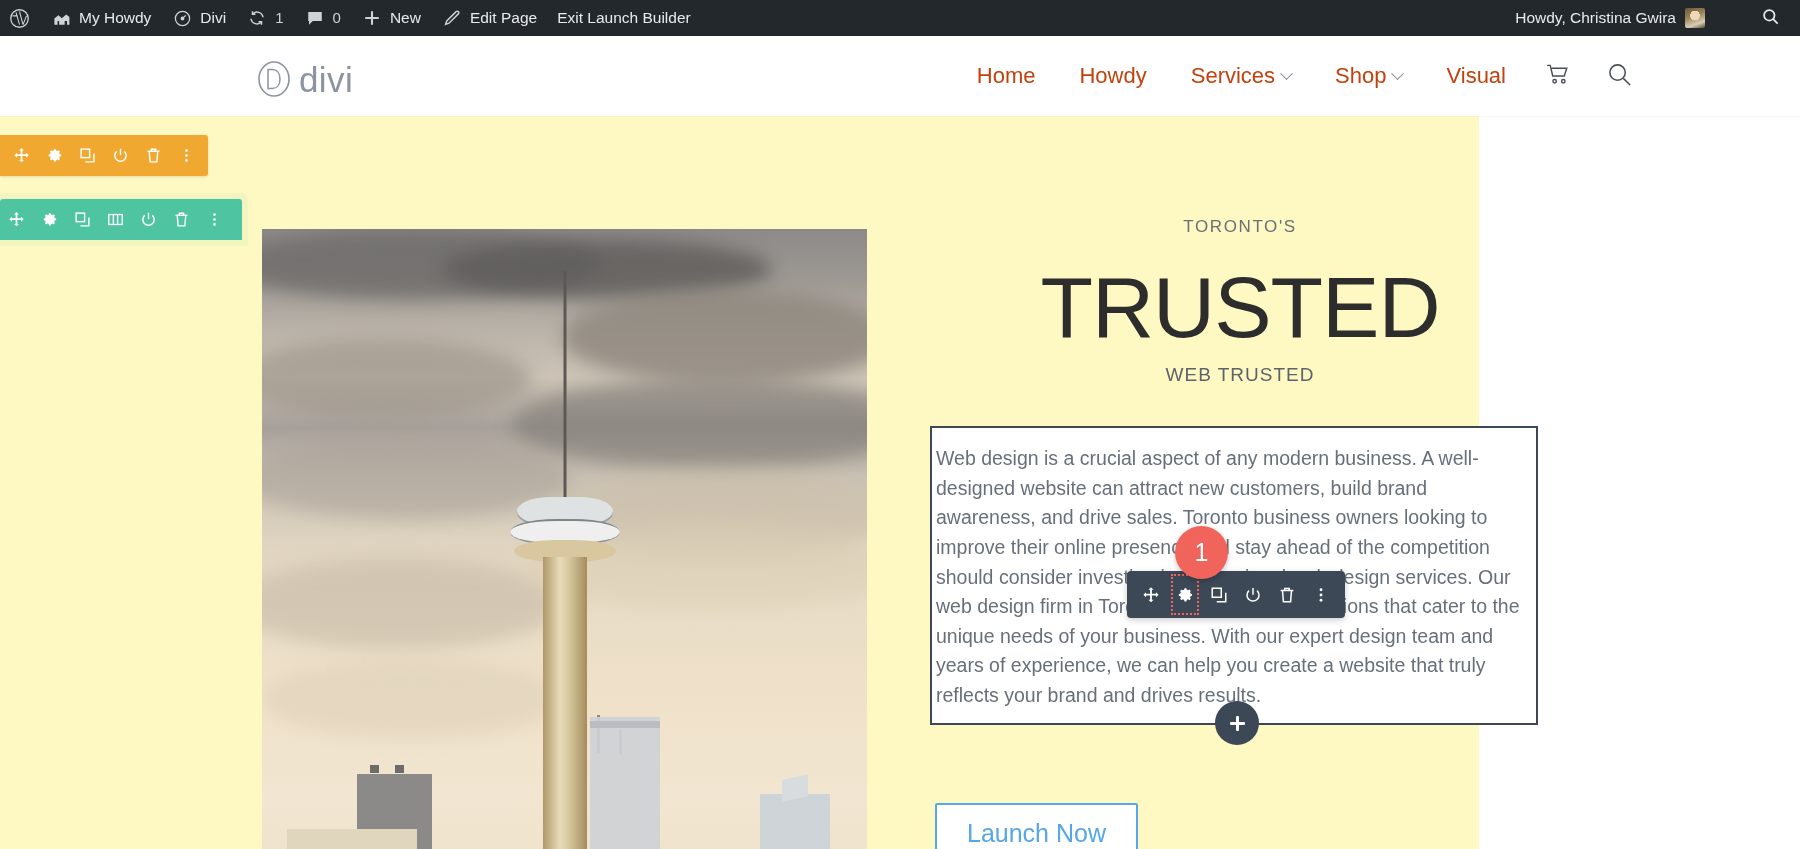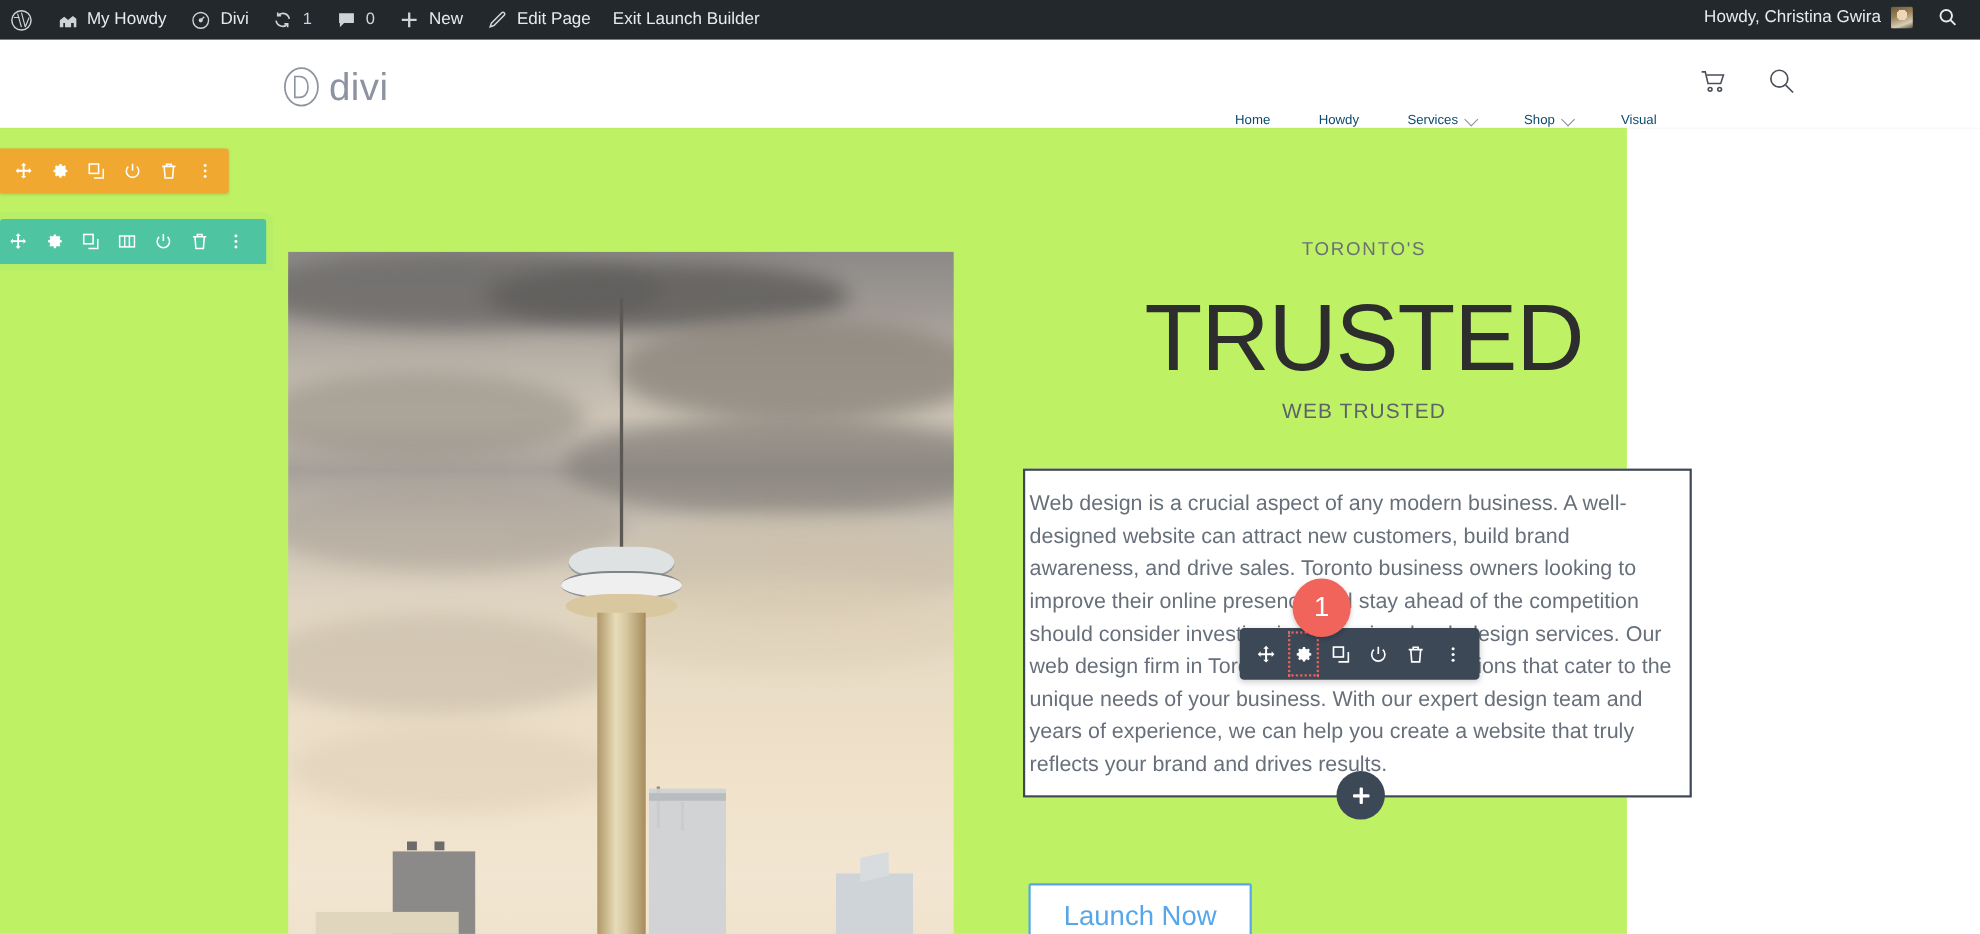--- a/index.html
+++ b/index.html
@@ -24,21 +24,21 @@
     display: flex; align-items: center; gap: 7px;
     height: 36px; padding: 0 10px;
     color: #e8eaed; white-space: nowrap;
     font-size: 15.5px; line-height: 36px;
   }
   .ab-item:first-child { padding-left: 8px; }
   .ab-icon { display: inline-flex; align-items: center; justify-content: center;
              width: 22px; height: 22px; color: #cfd3d7; }
   .ab-icon svg { display: block; }
   .ab-count { color: #cfd3d7; font-size: 15px; }
-  #ab-right { margin-left: auto; display: flex; align-items: flex-start; }
+  #ab-right { margin-left: auto; display: flex; align-items: center; gap: 34px; }
   #ab-howdy { display: flex; align-items: center; gap: 9px; padding: 0 8px 0 12px;
               color: #e8eaed; font-size: 15.5px; }
   .avatar {
     width: 20px; height: 20px; border-radius: 2px;
     background:
       radial-gradient(circle at 50% 38%, #f0d6b8 0 30%, rgba(0,0,0,0) 31%),
       linear-gradient(160deg, #6e5a3a 0%, #9a8358 40%, #d8cdb6 75%, #5a4a32 100%);
     flex: 0 0 auto;
   }
   #ab-search { padding: 0 20px 0 14px; display: flex; align-items: center; }
@@ -51,32 +51,32 @@
     box-shadow: 0 1px 0 rgba(0,0,0,0.035);
     z-index: 60;
   }
   #logo { position: absolute; left: 253px; top: 20px;
           display: flex; align-items: center; gap: 4px; }
   #logo .mark { width: 42px; height: 46px; }
   #logo .word { font-size: 35px; color: #8d93a0; letter-spacing: .4px;
                 font-weight: 300; line-height: 1; }
   #navmenu { position: absolute; right: 150px; top: 0; height: 80px;
              display: flex; align-items: center; gap: 0; }
-  .navitem { display: flex; align-items: flex-end; gap: 7px;
+  .navitem { display: flex; align-items: center; gap: 7px;
              padding: 0 22px; height: 80px;
-             color: #0c4a6e; font-size: 12px; font-weight: 400; }
+             color: #c2410c; font-size: 22px; font-weight: 400; }
   .caret { width: 9px; height: 9px; border-right: 1.6px solid #8a8f98;
            border-bottom: 1.6px solid #8a8f98; transform: rotate(45deg) translate(-2px,-2px);
            display: inline-block; }
   .navicon { padding: 0 18px; height: 80px; display: flex; align-items: center;
              color: #4a4f57; }
 
   
   #canvas { position: absolute; top: 116px; left: 0; width: 1479px; height: 733px;
-            background: #bef264; }
+            background: #fef9c3; }
 
   
   #section-toolbar {
     position: absolute; left: 0; top: 19px;
     width: 208px; height: 41px;
     background: #f0a830;
     border-radius: 0 3px 3px 0;
     display: flex; align-items: center; justify-content: center; gap: 0;
     box-shadow: 0 1px 3px rgba(0,0,0,.12);
     z-index: 80;

